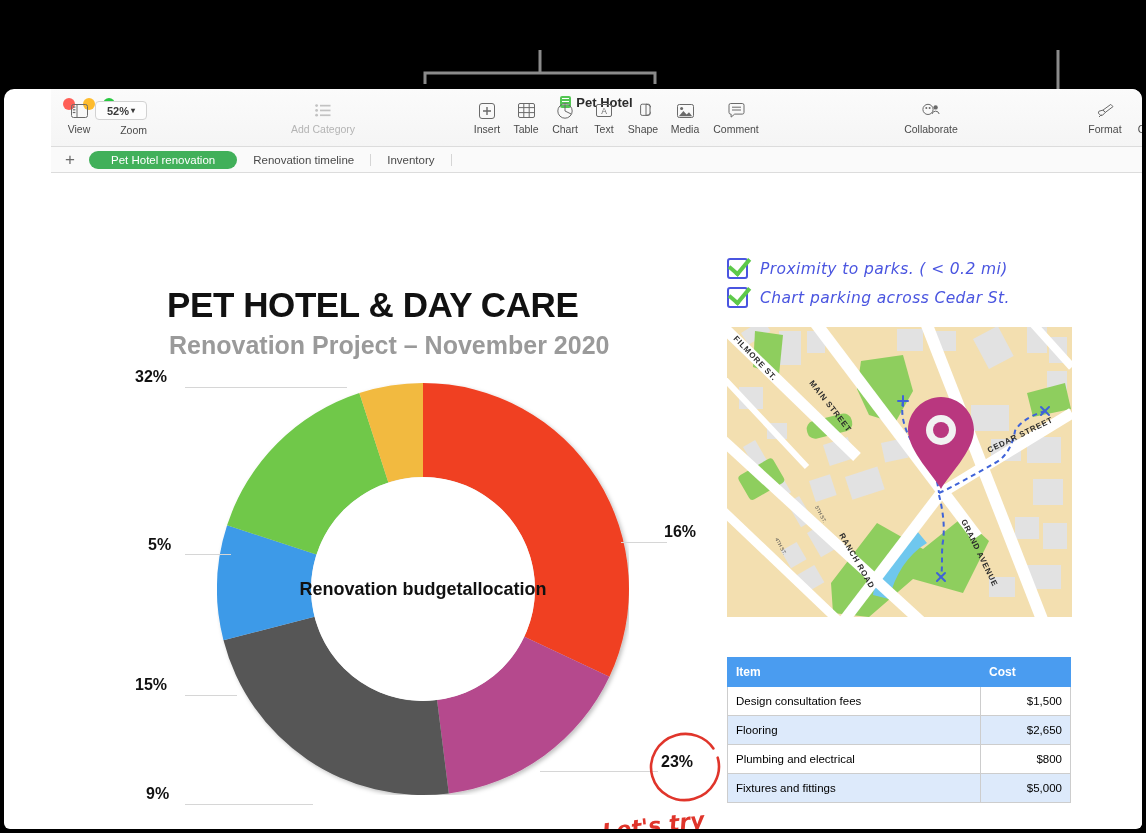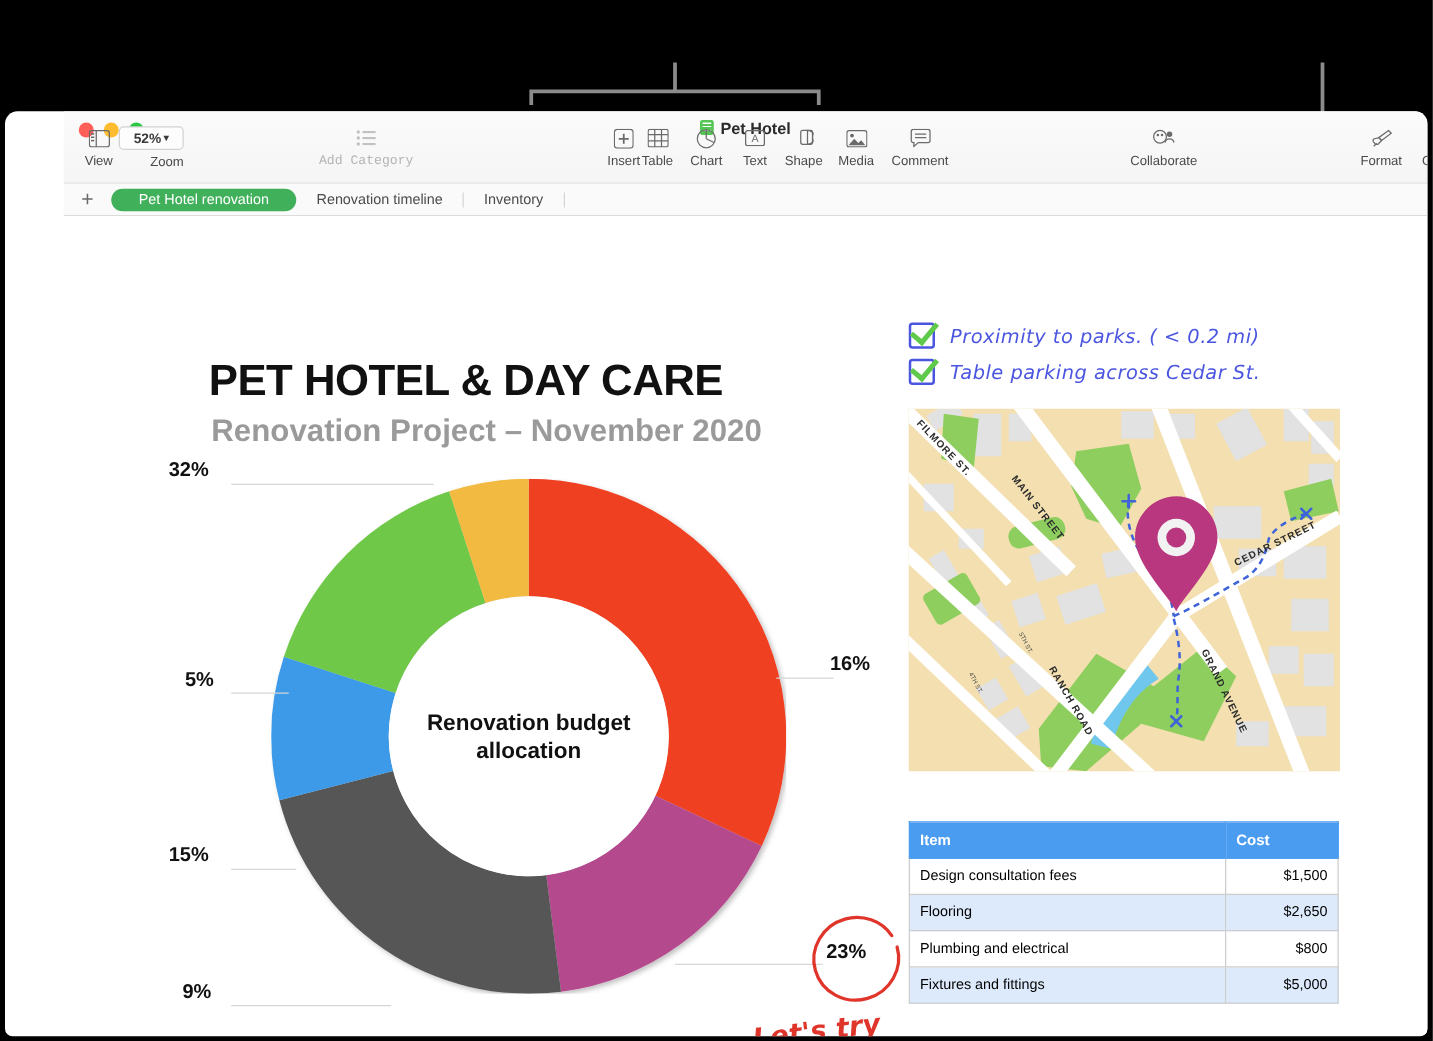--- a/index.html
+++ b/index.html
@@ -91,21 +91,21 @@
   }
   .doc-h2 {
     position: absolute; left: 118px; top: 158px;
     font-size: 25px; font-weight: bold; color: #9a9a9a;
   }
 
   
   .chart-wrap { position: absolute; left: 166px; top: 210px; width: 412px; height: 412px; }
   .donut-center {
     position: absolute; left: 0; top: 0; width: 412px; height: 412px;
-    display: flex; flex-direction: column; align-items: center; justify-content: center;
+    display: flex; flex-direction: row; align-items: center; justify-content: center;
     font-size: 18px; font-weight: bold; color: #111; line-height: 1.25; text-align: center;
   }
 
   .pct {
     position: absolute; font-size: 16px; font-weight: bold; color: #111;
   }
   .leader { position: absolute; background: #d6d6d6; height: 1px; }
 
   
   .legend { position: absolute; left: 176px; top: 672px; font-size: 13.5px; color: #111; }
@@ -168,35 +168,35 @@
         </span>
         <span class="lbl">View</span>
       </div>
 
       <div class="zoom-chip">
         <span>52%</span>
         <span style="font-size:8px;">▾</span>
       </div>
       <div class="zoom-lbl">Zoom</div>
 
-      <div class="tool-item dim" style="left:186px; width:112px;font-family:Liberation Mono, monospace;">
+      <div class="tool-item dim" style="left:216px; width:112px;">
         <span class="glyph">
           <svg width="16" height="13" viewBox="0 0 16 13">
             <circle cx="1.6" cy="1.6" r="1.4" fill="#c2c2c2"></circle>
               <rect x="5" y="0.8" width="10.5" height="1.7" fill="#c2c2c2"></rect>
             <circle cx="1.6" cy="6.4" r="1.4" fill="#c2c2c2"></circle>
               <rect x="5" y="5.6" width="10.5" height="1.7" fill="#c2c2c2"></rect>
             <circle cx="1.6" cy="11.2" r="1.4" fill="#c2c2c2"></circle>
               <rect x="5" y="10.4" width="10.5" height="1.7" fill="#c2c2c2"></rect>
           </svg>
         </span>
         <span class="lbl">Add Category</span>
       </div>
 
-      <div class="tool-item" style="left:420px;">
+      <div class="tool-item" style="left:408px;">
         <span class="glyph">
           <svg width="16" height="16" viewBox="0 0 16 16">
               <rect x="0.5" y="0.5" width="15" height="15" rx="2.5" fill="none" stroke="#6a6a6a"></rect>
               <line x1="8" y1="4" x2="8" y2="12" stroke="#6a6a6a" stroke-width="1.4"></line>
               <line x1="4" y1="8" x2="12" y2="8" stroke="#6a6a6a" stroke-width="1.4"></line>
             </svg>
         </span>
         <span class="lbl">Insert</span>
       </div>
 
@@ -372,21 +372,21 @@
         
       </div>
 
       <div class="notes">
         <div class="note-line">
           <span class="chkbox"></span>
           <span class="note-txt">Proximity to parks. ( &lt; 0.2 mi)</span>
         </div>
         <div class="note-line">
           <span class="chkbox"></span>
-          <span class="note-txt">Table parking across  Cedar St.</span>
+          <span class="note-txt">Chart parking across  Cedar St.</span>
         </div>
       </div>
 
       <div class="mapbox">
         <svg width="345" height="290" viewBox="0 0 345 290">
           <rect width="345" height="290" fill="#f3dfb0"></rect>
 
           <g fill="#e2e2e2">
             <rect x="14" y="6" width="26" height="14" transform="rotate(-32 14 6)"></rect>
             <rect x="52" y="4" width="22" height="34"></rect>

